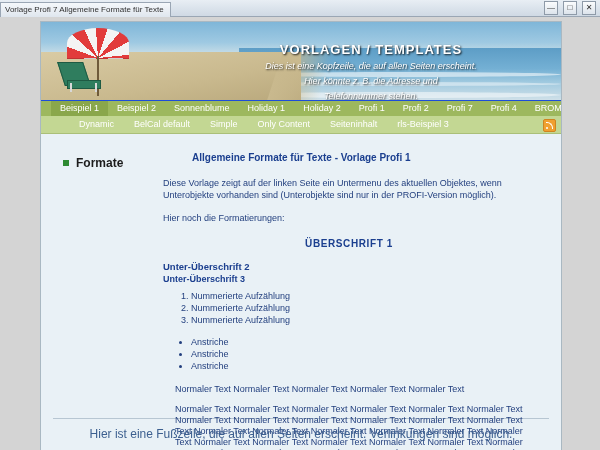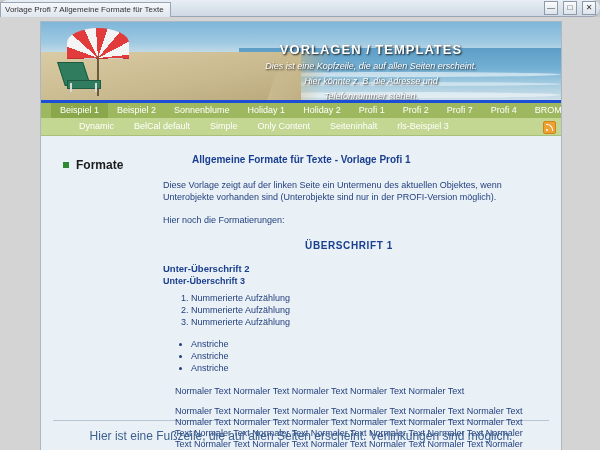--- a/index.html
+++ b/index.html
@@ -14,21 +14,20 @@
     font-family: "Liberation Sans", sans-serif;
     font-size: 11px;
   }
 
   
   .browser-chrome {
     height: 16px;
     background: linear-gradient(#e8eef4, #cfd9e4);
     border-bottom: 1px solid #9aa6b4;
     position: relative;
-    border-radius: 8px;
   }
   .tab-strip {
     position: absolute;
     left: 0; top: 0;
     height: 16px;
     display: flex;
     align-items: center;
   }
   .tab {
     height: 14px;
@@ -198,21 +197,21 @@
   }
 
   
   .nav-main {
     height: 15px;
     background: #9db85e;
     display: flex;
     align-items: center;
     padding-left: 10px;
     gap: 0px;
-    border-top: 3px solid #1d4ed8;
+    border-top: 1px solid #1d4ed8;
   }
   .nav-main .nav-item {
     color: #ffffff;
     font-size: 9px;
     padding: 0 9px;
     line-height: 15px;
     white-space: nowrap;
   }
   .nav-main .nav-item.active {
     color: #ffffff;

